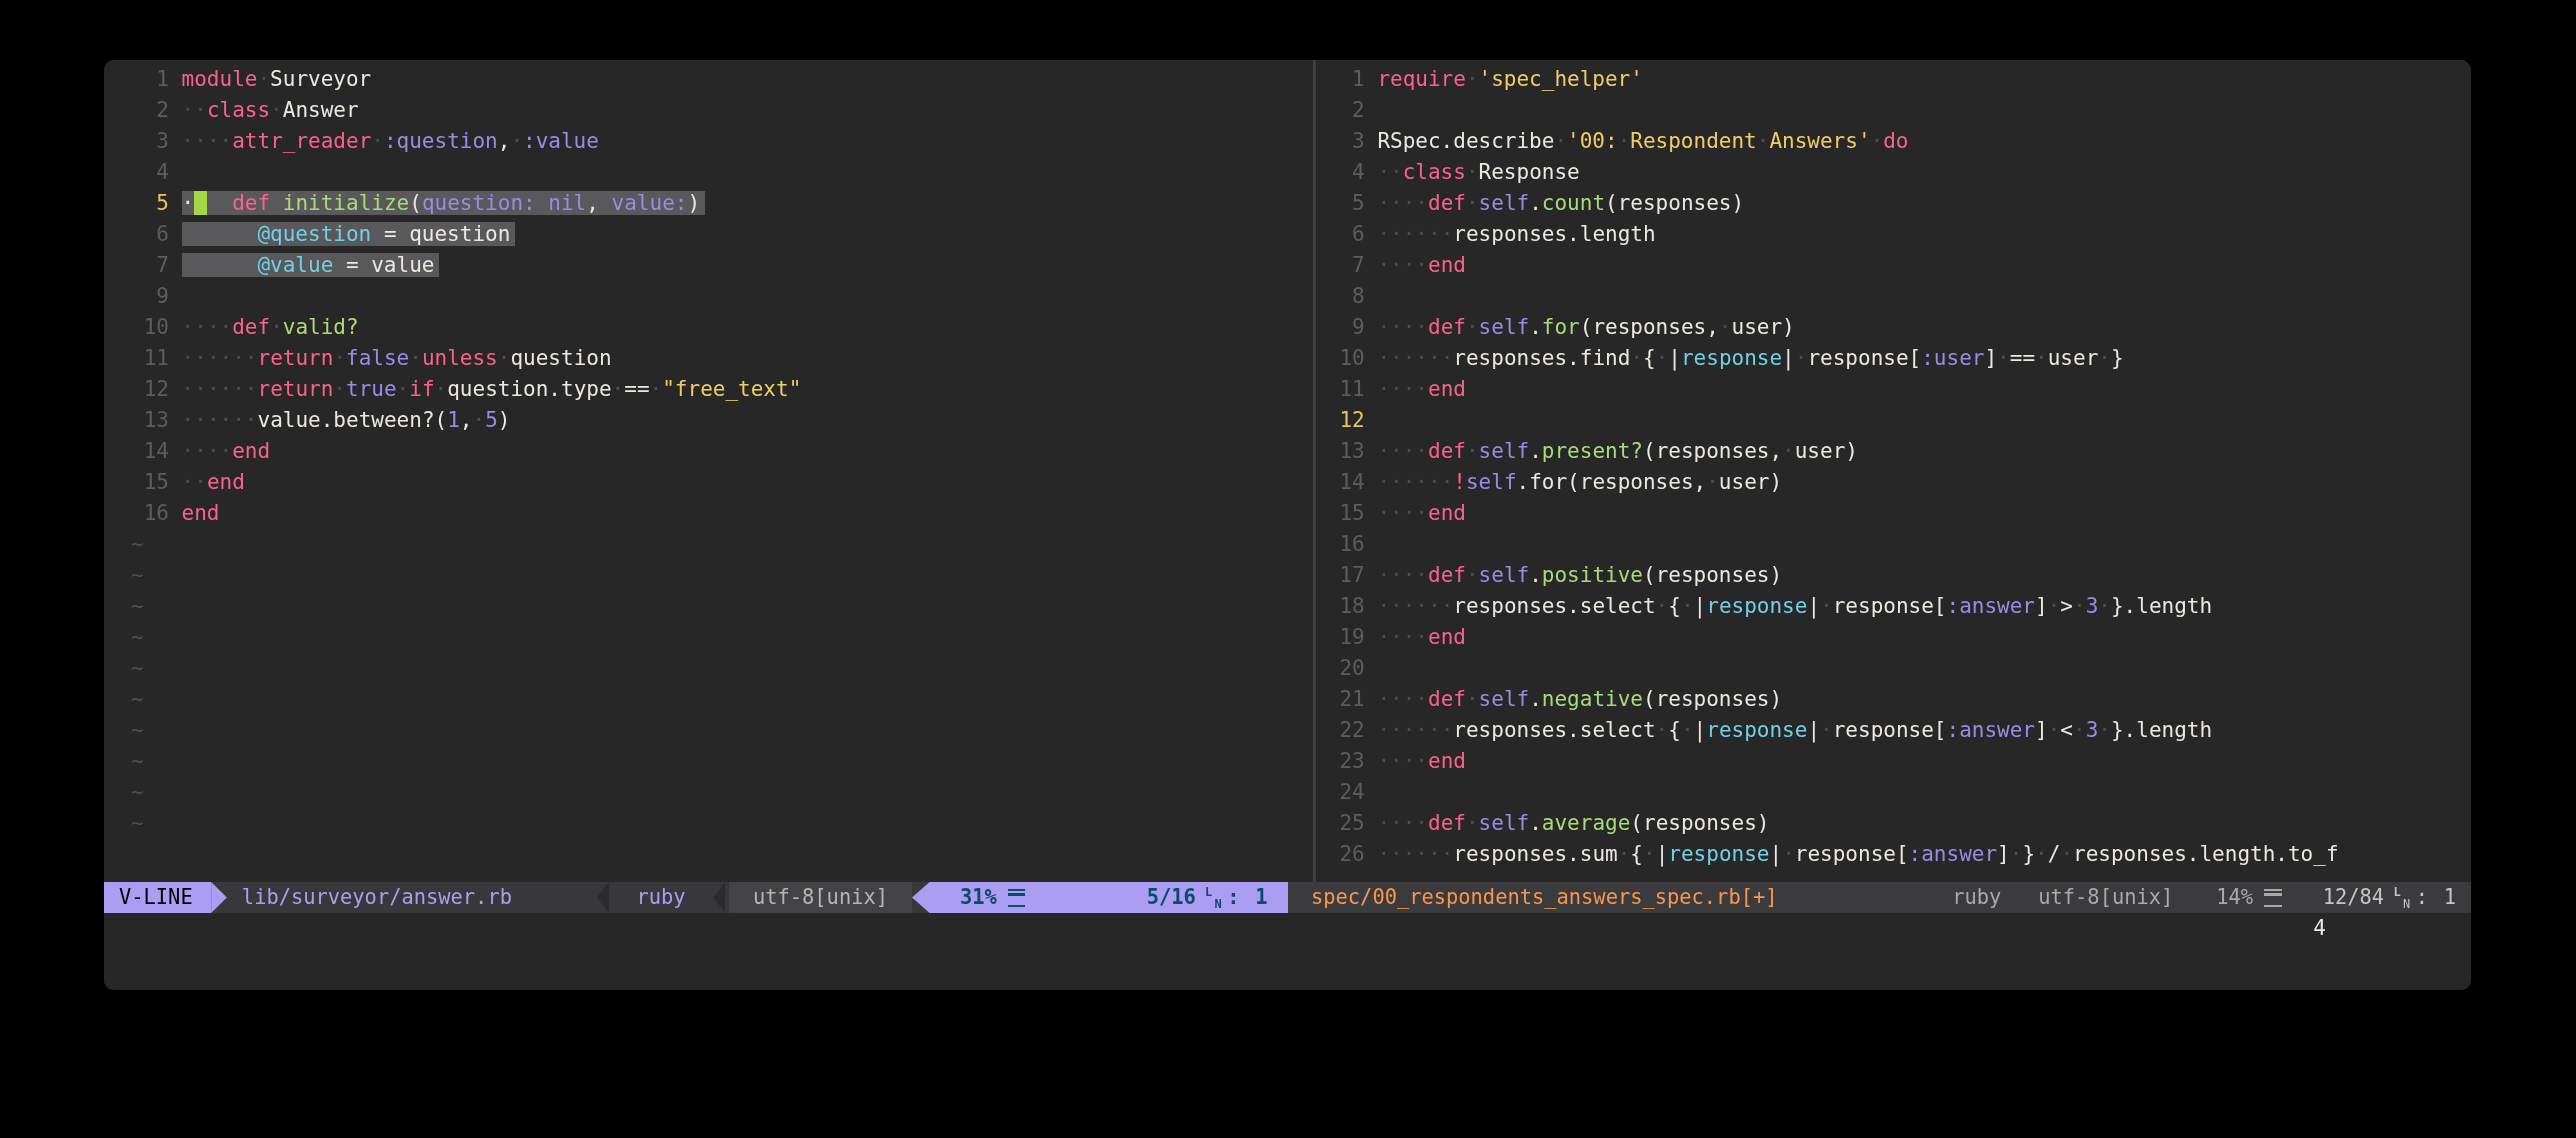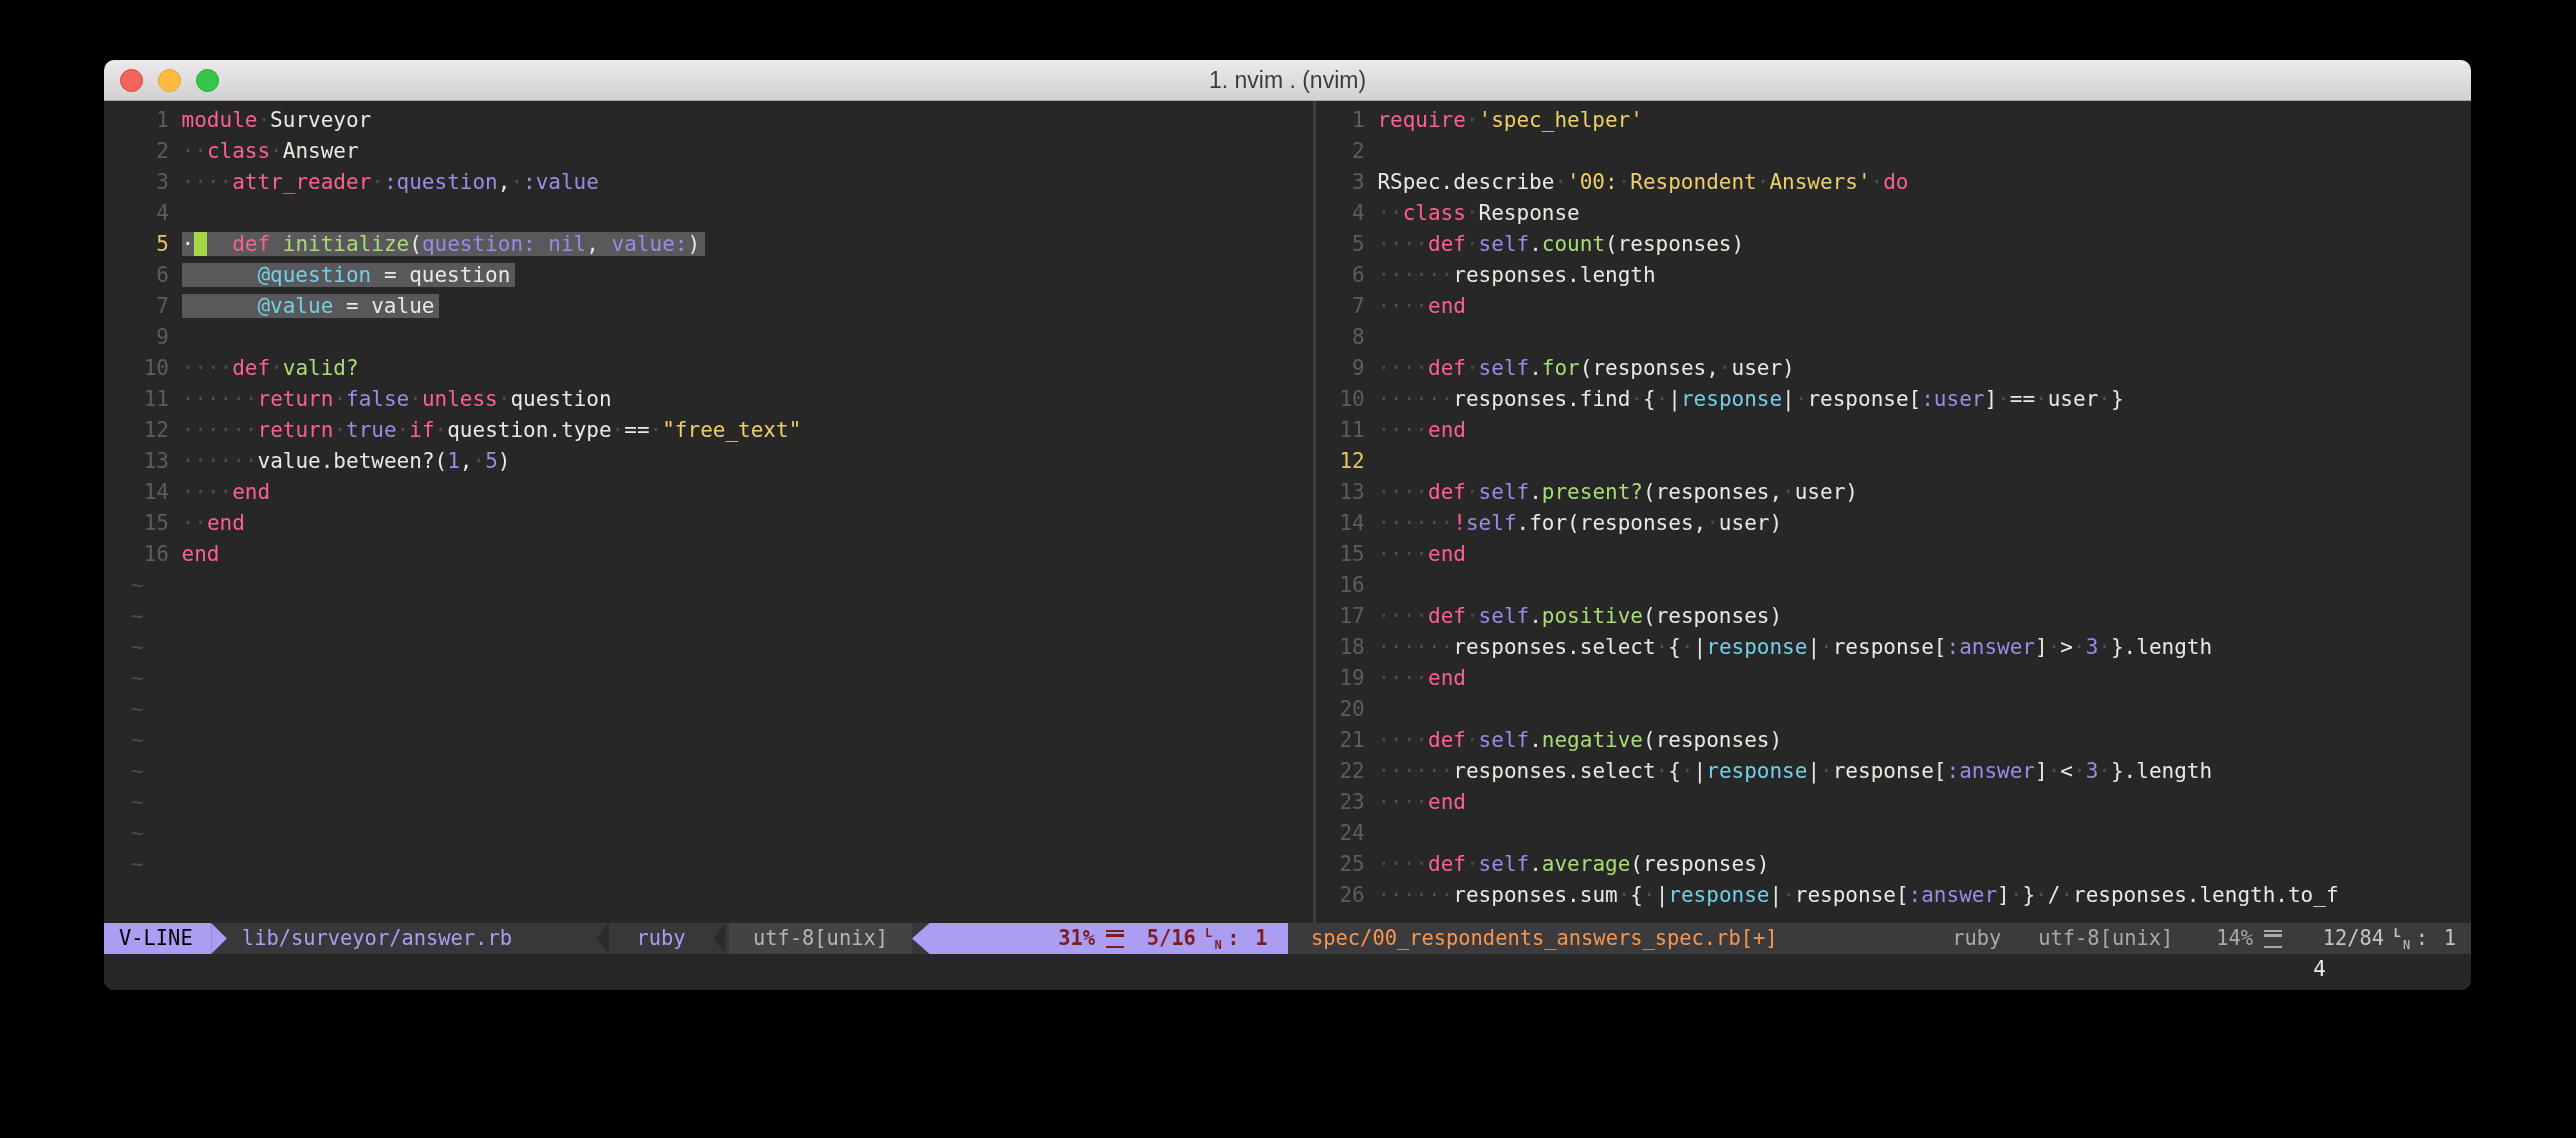--- a/index.html
+++ b/index.html
@@ -52,23 +52,23 @@
   .sb-right{flex:1;background:#3b3b3e;padding-left:8px;}
   .seg{display:flex;align-items:center;height:100%;}
   .seg.mode{background:var(--accent_lavender);color:#000000;font-weight:normal;padding:0 18.5px 0 15px;}
   .mode-arrow{width:15.7px;height:100%;background:var(--accent_lavender);
               clip-path:polygon(0 0,100% 50%,0 100%);}
   .file-left{color:var(--accent_lavender);padding-left:15px;}
   .spacer{flex:1;}
   .chev{width:12px;height:100%;background:#2b2b2d;clip-path:polygon(100% 0,0 50%,100% 100%);margin:0 3.7px;}
   .seg.ft{color:var(--accent_lavender);padding:0 24px;}
   .seg.enc{color:#b5b5b5;background:#434346;padding:0 24px;}
-  .seg.pos-l{background:var(--accent_lavender);color:#7f1d1d;font-weight:bold;width:376px;
+  .seg.pos-l{background:var(--accent_lavender);color:#0c4a6e;font-weight:bold;width:376px;
              clip-path:polygon(0 50%,17.6px 0,100% 0,100% 100%,17.6px 100%);
-             padding-left:48px;box-sizing:border-box;justify-content:flex-end;padding-right:20.4px;gap:23px;}
+             padding-left:48px;box-sizing:border-box;justify-content:space-between;padding-right:20.4px;gap:23px;}
   .posgrp{display:flex;align-items:center;}
   .pctgrp{display:flex;align-items:center;gap:11px;}
   .tri-icon{display:inline-block;width:17.6px;height:14px;border-top:2.8px solid currentColor;
             border-bottom:2.8px solid currentColor;}
   .tri-icon i{display:block;height:2.8px;margin-top:2.8px;background:currentColor;}
   .lnsym{display:inline-block;position:relative;width:16.7px;height:24px;margin:0 5.6px 0 9.3px;}
   .lnsym em{font-style:normal;position:absolute;font-size:12px;line-height:12px;}
   .lnsym em:first-child{top:0;left:0;font-weight:700;}
   .lnsym em.b{bottom:0;right:0;}
   .colval{display:inline-block;min-width:28px;text-align:right;}
@@ -81,28 +81,20 @@
   
   .cmdline{flex:0 0 31px;background:var(--background);display:flex;align-items:center;
            justify-content:flex-end;padding-right:145px;color:#e8e8e8;font-size:21px;}
   .bottompad{flex:1;background:var(--background);}
 </style>
 </head>
 <body>
 
 <div class="window">
 
-  <div class="titlebar">
-    <div class="lights">
-      <span class="light red"></span>
-      <span class="light yellow"></span>
-      <span class="light green"></span>
-    </div>
-    <span class="title">1. nvim . (nvim)</span>
-  </div>
 
   <div class="editor">
     <div class="panes">
       <div class="pane left" id="pane-left">
           <div class="row"><span class="num">  1 </span><span class="code"><span class="k">module</span><span><span class="d">·</span></span><span>Surveyor</span></span></div>
           <div class="row"><span class="num">  2 </span><span class="code"><span><span class="d">·</span><span class="d">·</span></span><span class="k">class</span><span><span class="d">·</span></span><span>Answer</span></span></div>
           <div class="row"><span class="num">  3 </span><span class="code"><span><span class="d">·</span><span class="d">·</span><span class="d">·</span><span class="d">·</span></span><span class="k">attr_reader</span><span><span class="d">·</span></span><span class="p">:question</span><span>,</span><span><span class="d">·</span></span><span class="p">:value</span></span></div>
           <div class="row"><span class="num">  4 </span><span class="code"></span></div>
           <div class="row"><span class="num cl">  5 </span><span class="code sel"><span class="dw">·</span><span class="cur"> </span><span>  </span><span class="k">def</span><span> </span><span class="g">initialize</span><span>(</span><span class="p">question:</span><span> </span><span class="p">nil</span><span>, </span><span class="p">value:</span><span>)</span></span></div>
           <div class="row"><span class="num">  6 </span><span class="code sel"><span>      </span><span class="c">@question</span><span> = question</span></span></div>

